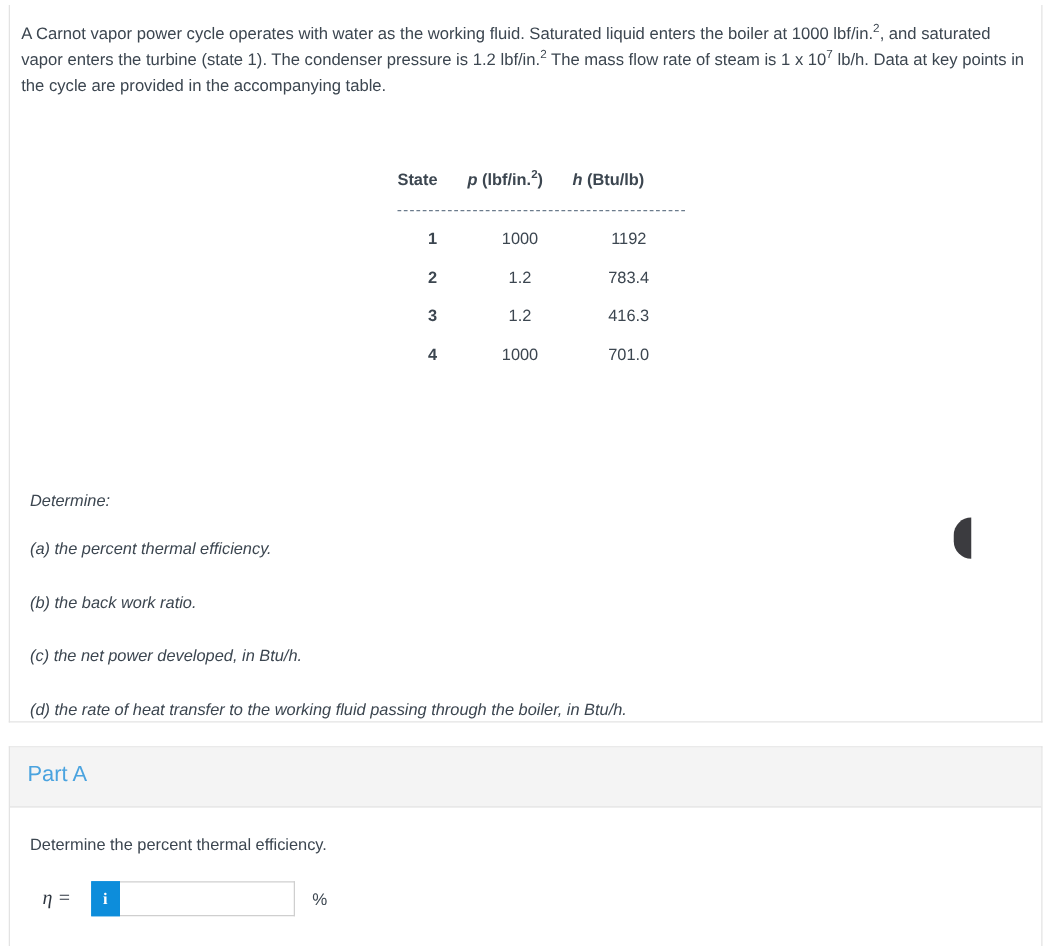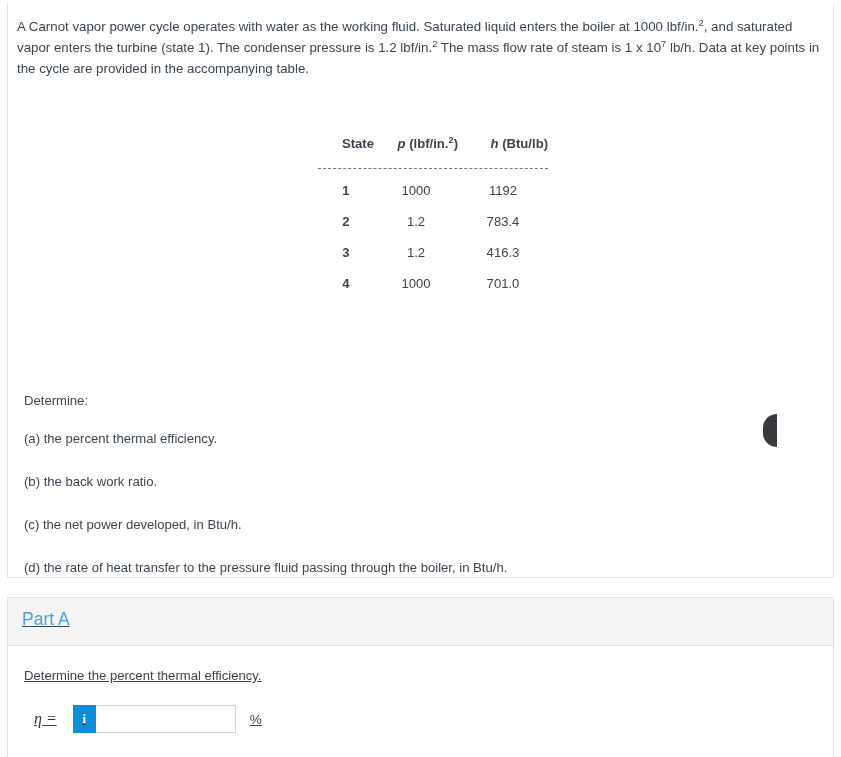--- a/index.html
+++ b/index.html
@@ -58,21 +58,21 @@
     left: 310px;
     top: 132px;
     width: 230px;
     border-collapse: collapse;
     font-size: 13.1px;
     color: #3c4650;
   }
   .data-table th {
     font-weight: bold;
     padding: 0 0 4px 0;
-    text-align: right;
+    text-align: left;
     white-space: nowrap;
     font-size: 13.1px;
   }
   .data-table th.col-state { width: 56px; }
   .data-table th.col-p { width: 84px; }
   .data-table th.col-h { width: 90px; }
   .data-table th em {
     font-style: italic;
     font-weight: bold;
   }
@@ -100,20 +100,21 @@
   }
 
   
   .determine-block {
     position: absolute;
     left: 16px;
     top: 389px;
     width: 790px;
     font-size: 13.1px;
     color: #3c4650;
+    font-style: italic;
   }
   .determine-block .lead {
     margin: 0 0 22px 0;
   }
   .determine-block p.item {
     margin: 4px 0 25px 0;
     line-height: 18px;
   }
   .determine-block p.item:last-child {
     margin-bottom: 0;
@@ -135,21 +136,20 @@
     position: absolute;
     left: 7px;
     top: 597px;
     width: 827px;
     height: 160px;
     box-sizing: border-box;
     background: #ffffff;
     border: 1px solid #e3e3e3;
     border-bottom: none;
     overflow: hidden;
-    text-decoration: underline;
   }
   .part-header {
     height: 48px;
     background: #f4f4f4;
     border-bottom: 1px solid #e3e3e3;
     box-sizing: border-box;
   }
   .part-title {
     margin: 0;
     padding: 13px 0 0 14px;
@@ -263,21 +263,21 @@
           <td>701.0</td>
         </tr>
       </tbody>
     </table>
 
     <div class="determine-block">
       <p class="lead">Determine:</p>
       <p class="item">(a) the percent thermal efficiency.</p>
       <p class="item">(b) the back work ratio.</p>
       <p class="item">(c) the net power developed, in Btu/h.</p>
-      <p class="item">(d) the rate of heat transfer to the pressure fluid passing through the boiler, in Btu/h.</p>
+      <p class="item">(d) the rate of heat transfer to the working fluid passing through the boiler, in Btu/h.</p>
     </div>
 
   </div>
 
   <div class="edge-handle"></div>
 
   <div class="part-card">
     <div class="part-header">
       <h2 class="part-title">Part A</h2>
     </div>

